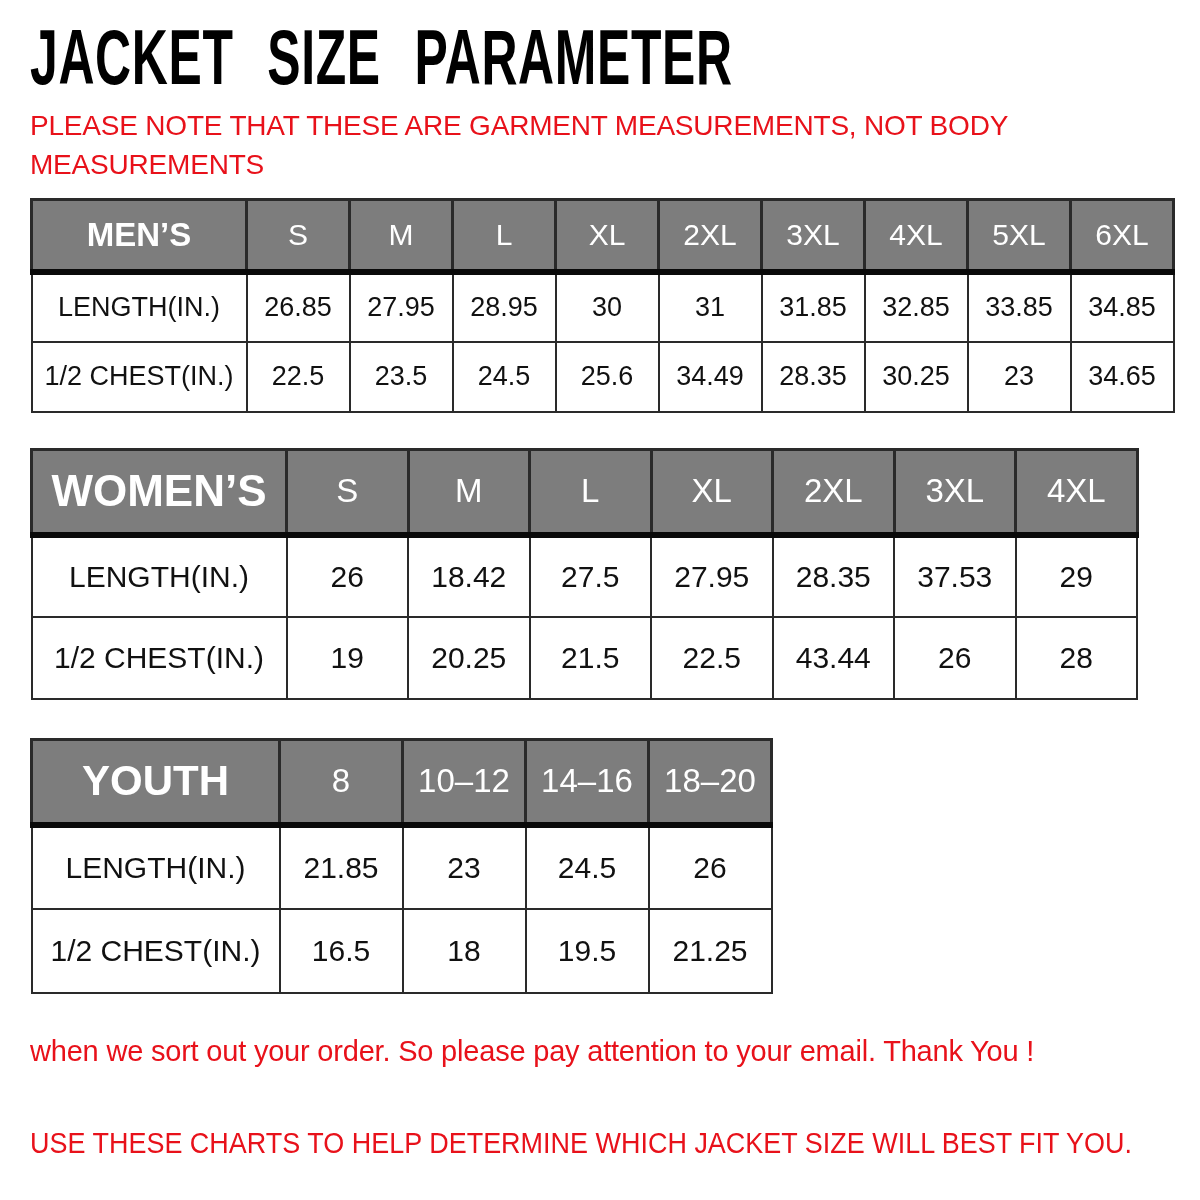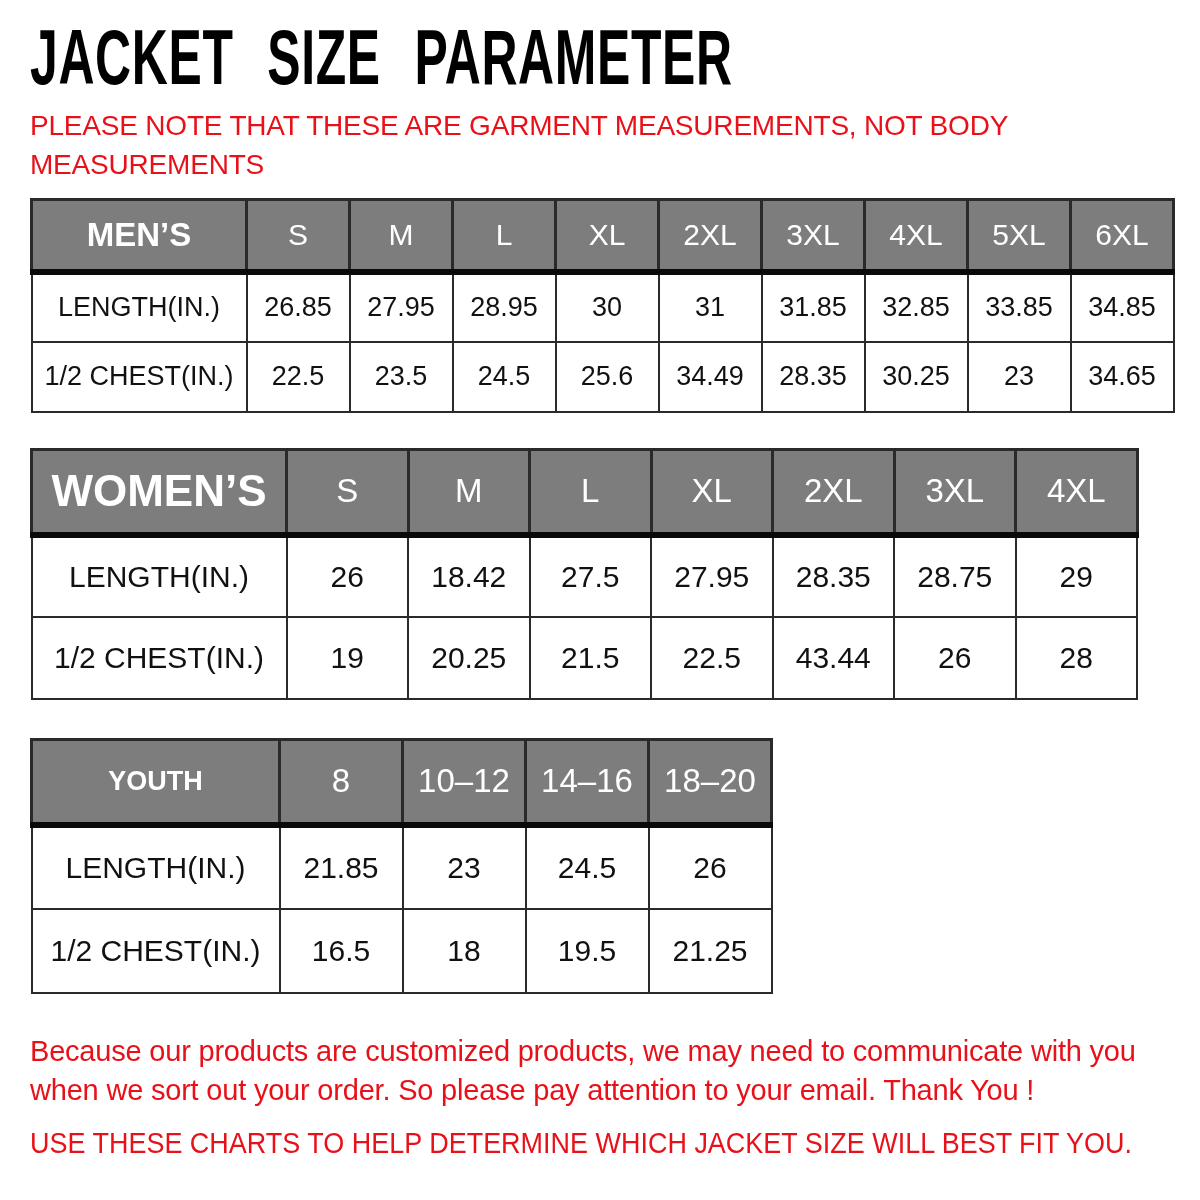--- a/index.html
+++ b/index.html
@@ -75,21 +75,21 @@
   #womens { left: 30px; top: 448px; width: 1106px; font-size: 30px; }
   #womens tr.head { height: 85px; }
   #womens tr.data { height: 82px; }
   #womens tr.head td { font-size: 33px; }
   #womens tr.head td.lab { font-size: 44px; }
 
   #youth { left: 30px; top: 738px; width: 740px; font-size: 30px; }
   #youth tr.head { height: 85px; }
   #youth tr.data { height: 84px; }
   #youth tr.head td { font-size: 33px; }
-  #youth tr.head td.lab { font-size: 27px; }
+  #youth tr.head td.lab { font-size: 42px; }
 
   
   #footer-para {
     position: absolute;
     left: 30px;
     top: 1032px;
     color: #e8111a;
     font-size: 29px;
     line-height: 39px;
     letter-spacing: -0.2px;
@@ -194,21 +194,21 @@
       <td>3XL</td>
       <td>4XL</td>
     </tr>
     <tr class="data">
       <td>LENGTH(IN.)</td>
       <td>26</td>
       <td>18.42</td>
       <td>27.5</td>
       <td>27.95</td>
       <td>28.35</td>
-      <td>28.75</td>
+      <td>37.53</td>
       <td>29</td>
     </tr>
     <tr class="data">
       <td>1/2 CHEST(IN.)</td>
       <td>19</td>
       <td>20.25</td>
       <td>21.5</td>
       <td>22.5</td>
       <td>43.44</td>
       <td>26</td>
@@ -244,19 +244,18 @@
       <td>1/2 CHEST(IN.)</td>
       <td>16.5</td>
       <td>18</td>
       <td>19.5</td>
       <td>21.25</td>
     </tr>
   </tbody>
     </table>
 
   <div id="footer-para">
-    <div>Because our products are customized products, we may need to communicate with you</div>
     <div>when we sort out your order. So please pay attention to your email. Thank You !</div>
   </div>
 
   <div id="footer-use">USE THESE CHARTS TO HELP DETERMINE WHICH JACKET SIZE WILL BEST FIT YOU.</div>
 
 </div>
 
 </body></html>

